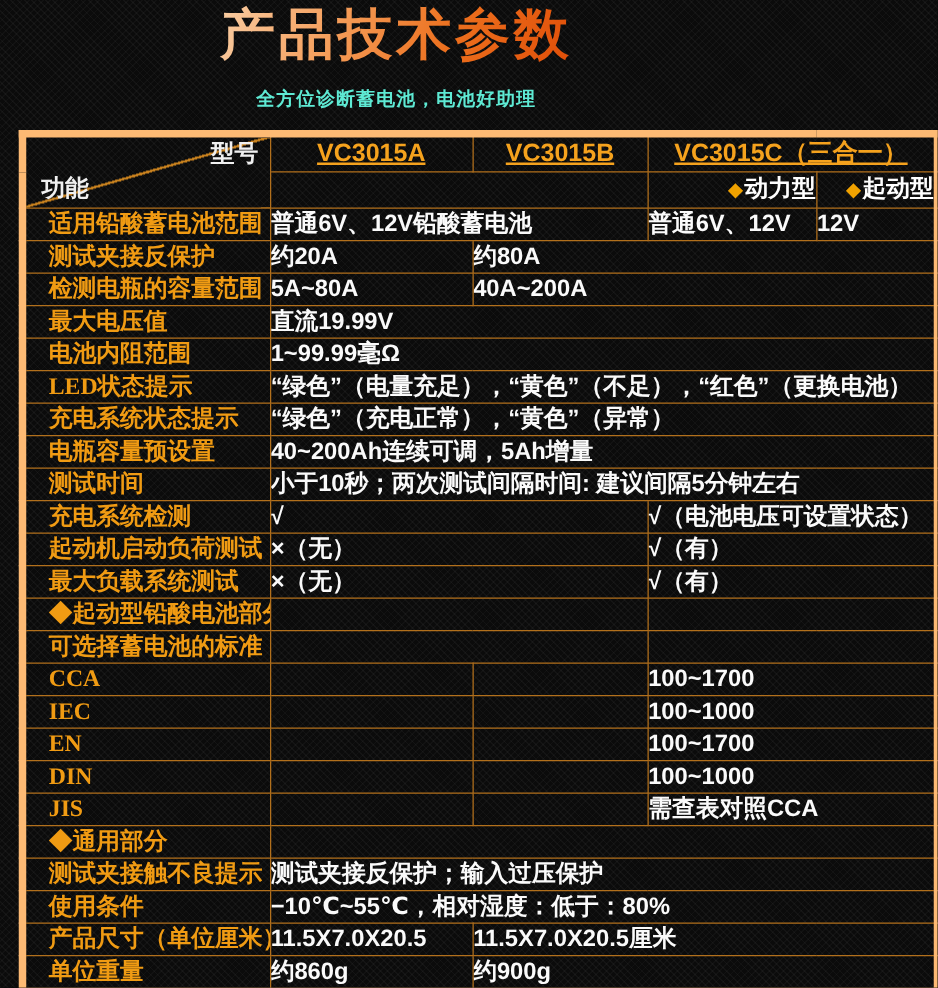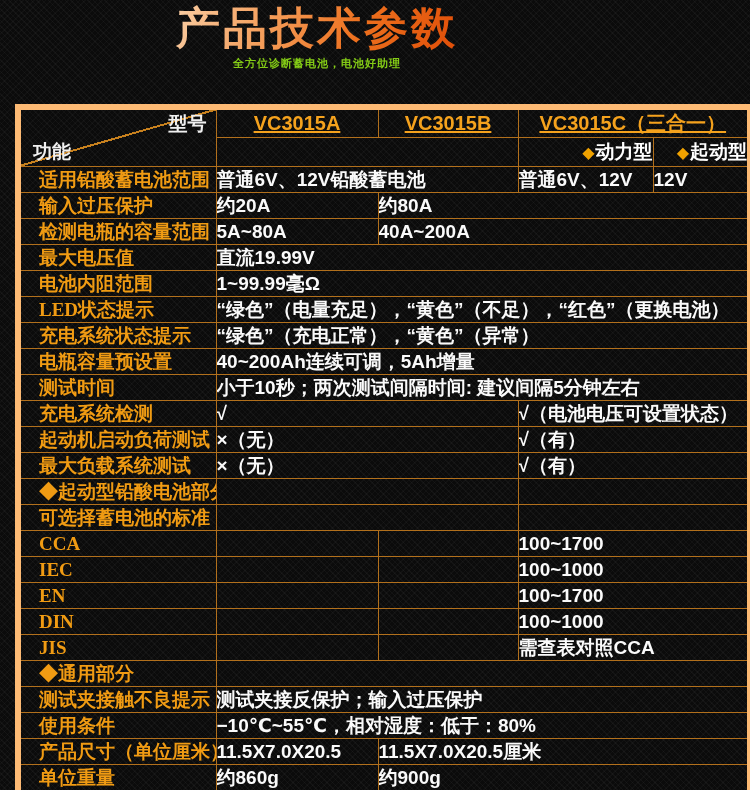--- a/index.html
+++ b/index.html
@@ -4,30 +4,30 @@
 <style>
   html,body{margin:0;padding:0;}
   body{
     width:750px;height:790px;position:relative;overflow:hidden;
     font-family:"Liberation Sans","DejaVu Sans",sans-serif;
     background-color:#0b0b0b;
     background-image:
       repeating-linear-gradient(45deg, rgba(255,255,255,.035) 0 1px, rgba(0,0,0,0) 1px 4px),
       repeating-linear-gradient(135deg, rgba(255,255,255,.028) 0 1px, rgba(0,0,0,0) 1px 4px);
   }
-  .banner{position:absolute;top:0;left:0;width:634px;height:100px;text-align:center;}
+  .banner{position:absolute;top:0;left:0;width:634px;height:100px;text-align:center;font-family:Liberation Serif, serif;}
   .title{
     margin-top:4px;display:inline-block;
     font-size:44px;font-weight:bold;letter-spacing:3px;line-height:1.1;
     background:linear-gradient(110deg,#f9cda3 0%,#f49a55 35%,#ec6f1d 65%,#e04e08 100%);
     -webkit-background-clip:text;background-clip:text;
     -webkit-text-fill-color:transparent;color:#ef7f2a;
   }
   .subtitle{
-    margin-top:4px;color:#84cc16;font-size:11px;font-weight:bold;letter-spacing:1px;
+    margin-top:18px;color:#5eead4;font-size:15px;font-weight:bold;letter-spacing:1px;
   }
   table.spec{
     position:absolute;left:15px;top:104px;width:732px;
     border-collapse:collapse;table-layout:fixed;
     border:6px solid #fdba74;
   }
   td{
     border:1px solid #b2701c;padding:0;height:25px;line-height:25px;
     font-weight:bold;white-space:nowrap;overflow:hidden;
   }
@@ -81,21 +81,21 @@
         <span class="diamond">◆</span><span>起动型</span>
       </td>
     </tr>
   <tr>
         <td class="lbl">适用铅酸蓄电池范围</td>
         <td class="val" colspan="2">普通6V、12V铅酸蓄电池</td>
         <td class="val">普通6V、12V</td>
         <td class="val">12V</td>
       </tr>
       <tr>
-        <td class="lbl">输入过压保护</td>
+        <td class="lbl">测试夹接反保护</td>
         <td class="val">约20A</td>
         <td class="val" colspan="3">约80A</td>
       </tr>
       <tr>
         <td class="lbl">检测电瓶的容量范围</td>
         <td class="val">5A~80A</td>
         <td class="val" colspan="3">40A~200A</td>
       </tr>
       <tr>
         <td class="lbl">最大电压值</td>

